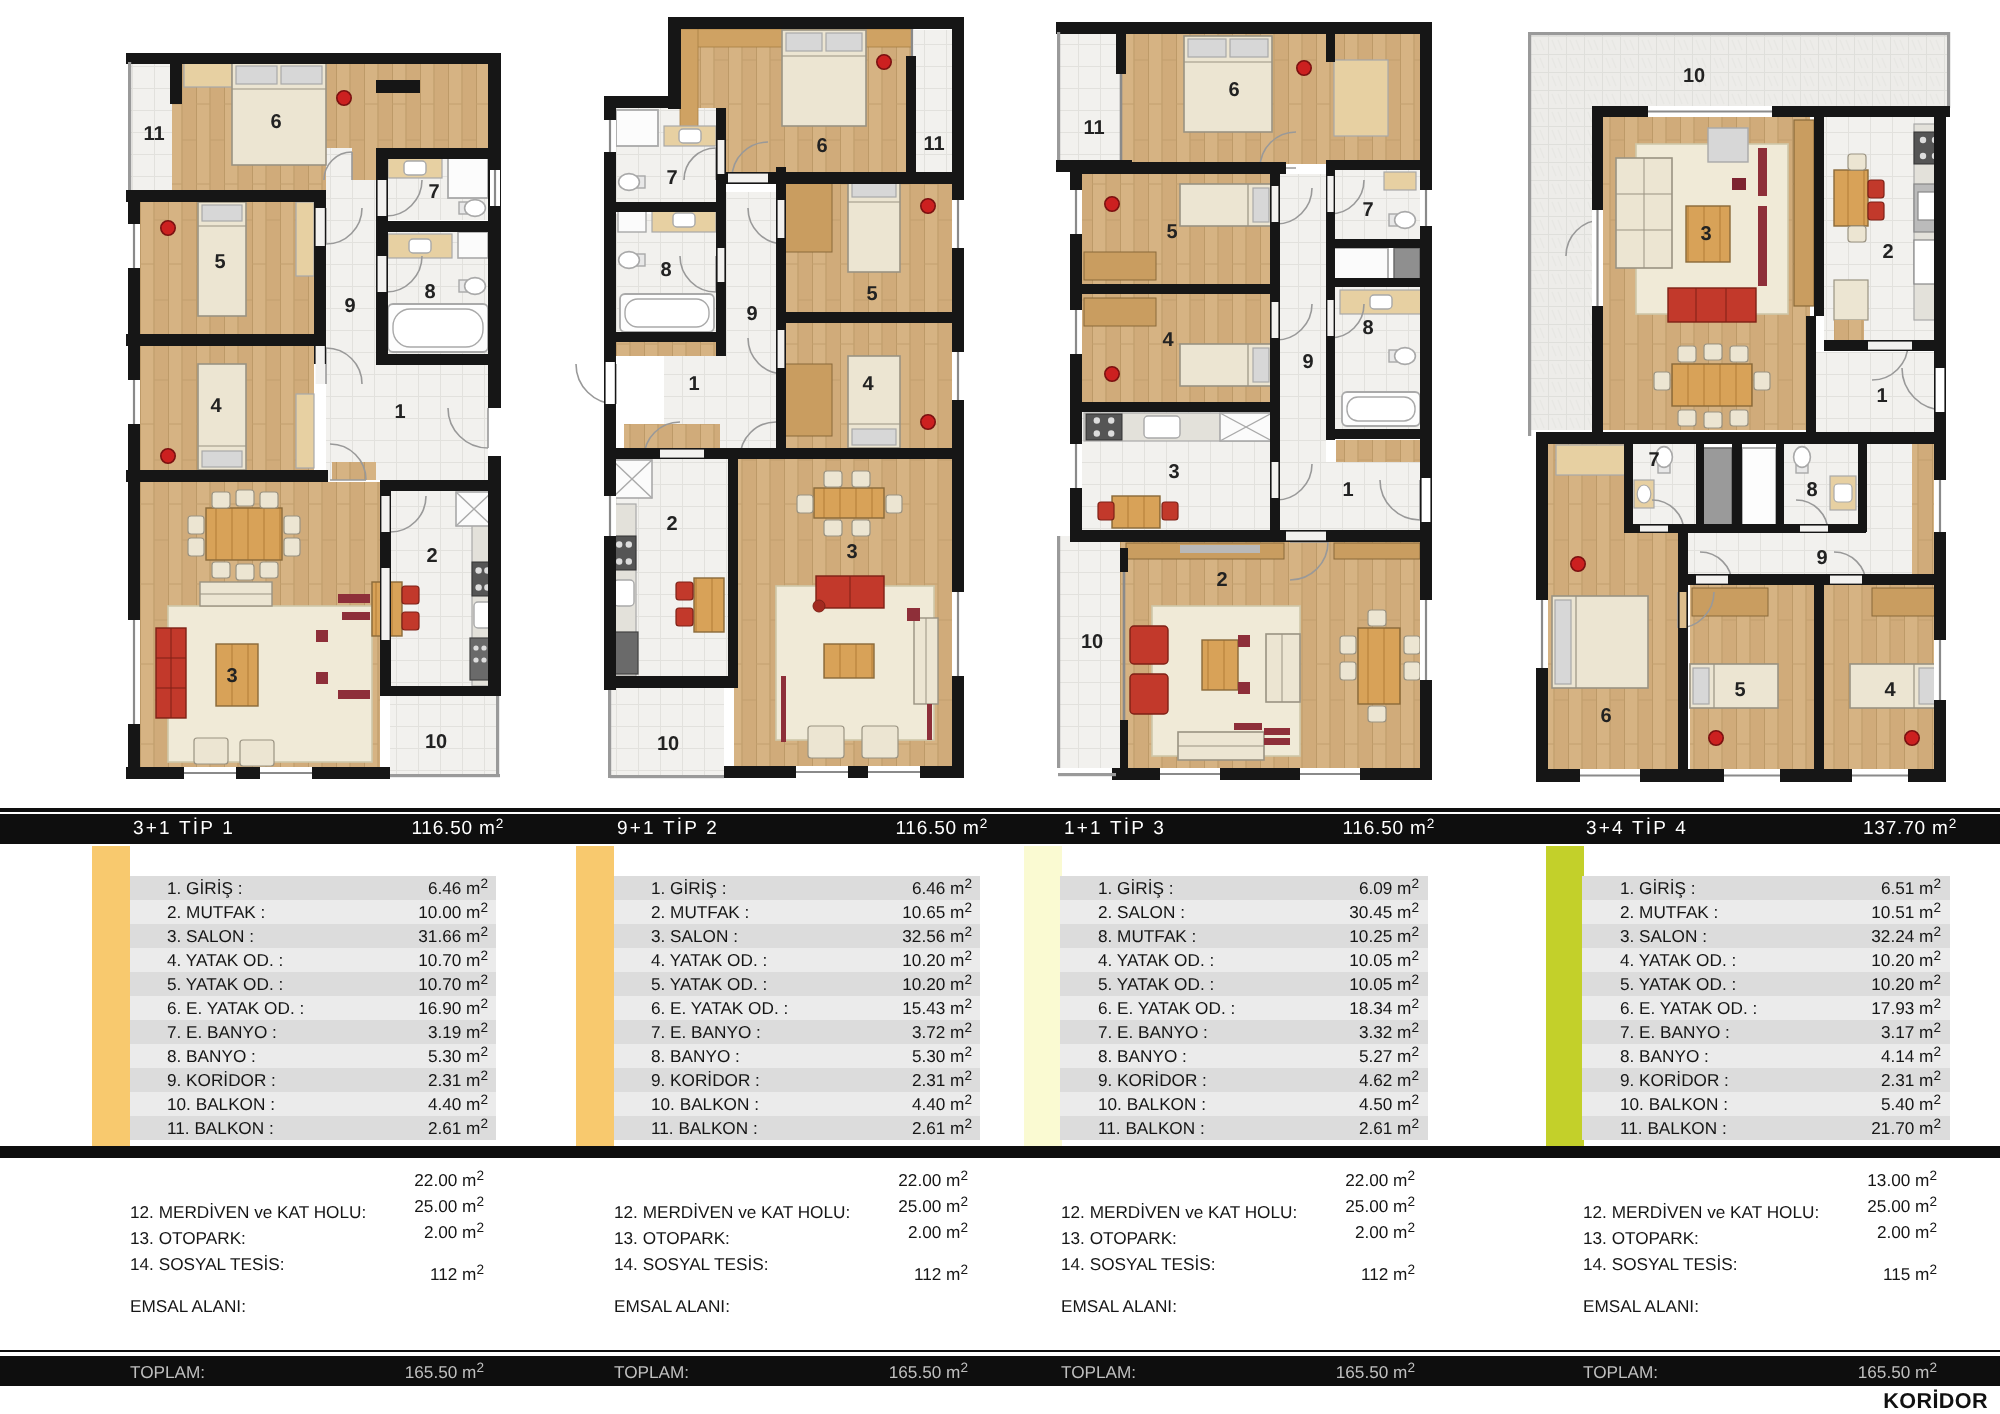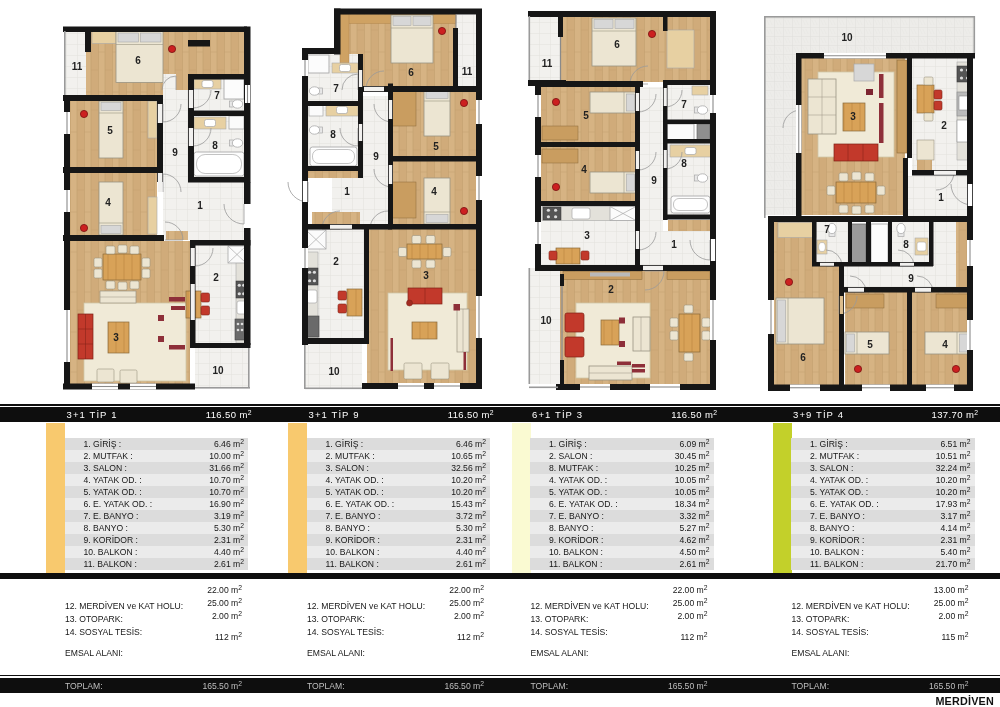--- a/index.html
+++ b/index.html
@@ -975,25 +975,25 @@
 <text x="911" y="282" font-size="10" font-family="Liberation Sans, sans-serif" fill="#222" text-anchor="middle" font-weight="bold">9</text>
 <text x="803" y="361" font-size="10" font-family="Liberation Sans, sans-serif" fill="#222" text-anchor="middle" font-weight="bold">6</text>
 <text x="870" y="348" font-size="10" font-family="Liberation Sans, sans-serif" fill="#222" text-anchor="middle" font-weight="bold">5</text>
 <text x="945" y="348" font-size="10" font-family="Liberation Sans, sans-serif" fill="#222" text-anchor="middle" font-weight="bold">4</text>
 </g>
 </svg>
 <div class="rule" style="top:404px"></div>
 <div class="bar" style="top:407px;height:15px"></div>
 <div class="hname" style="left:66.5px;top:408px">3+1 TİP 1</div>
 <div class="hval" style="left:156px;top:408px;width:96px">116.50 m<sup>2</sup></div>
-<div class="hname" style="left:308.5px;top:408px">3+1 TİP 9</div>
+<div class="hname" style="left:308.5px;top:408px">9+1 TİP 2</div>
 <div class="hval" style="left:398px;top:408px;width:96px">116.50 m<sup>2</sup></div>
-<div class="hname" style="left:532.0px;top:408px">6+1 TİP 3</div>
+<div class="hname" style="left:532.0px;top:408px">1+1 TİP 3</div>
 <div class="hval" style="left:621.5px;top:408px;width:96px">116.50 m<sup>2</sup></div>
-<div class="hname" style="left:793.0px;top:408px">3+9 TİP 4</div>
+<div class="hname" style="left:793.0px;top:408px">3+4 TİP 4</div>
 <div class="hval" style="left:882.5px;top:408px;width:96px">137.70 m<sup>2</sup></div>
 <div style="position:absolute;left:46px;top:423px;width:19px;height:155px;background:#f8c96e"></div>
 
 <div class="row" style="left:64.5px;top:437.5px;width:183.5px;background:#dcdcdc">
       <span class="lab">1. GİRİŞ :</span>
       <span class="val">6.46 m<sup>2</sup></span>
     </div>
 <div class="row" style="left:64.5px;top:449.5px;width:183.5px;background:#ebebeb">
       <span class="lab">2. MUTFAK :</span>
       <span class="val">10.00 m<sup>2</sup></span>
@@ -1240,13 +1240,13 @@
 <div class="row2" style="left:791.5px;top:631px;width:181px">
       <span class="lab">EMSAL ALANI:</span>
       <span class="val">115 m<sup>2</sup></span>
     </div>
 <div class="rule" style="top:674.5px"></div>
 <div class="bar" style="top:678px;height:15px"></div>
 <div class="trow" style="left:65px;top:679.5px;width:181px"><span>TOPLAM:</span><span class="val">165.50 m<sup>2</sup></span></div>
 <div class="trow" style="left:307px;top:679.5px;width:181px"><span>TOPLAM:</span><span class="val">165.50 m<sup>2</sup></span></div>
 <div class="trow" style="left:530.5px;top:679.5px;width:181px"><span>TOPLAM:</span><span class="val">165.50 m<sup>2</sup></span></div>
 <div class="trow" style="left:791.5px;top:679.5px;width:181px"><span>TOPLAM:</span><span class="val">165.50 m<sup>2</sup></span></div>
-<div class="tipo">MERDİVEN</div>
+<div class="tipo">KORİDOR</div>
 </div>
 </body></html>

